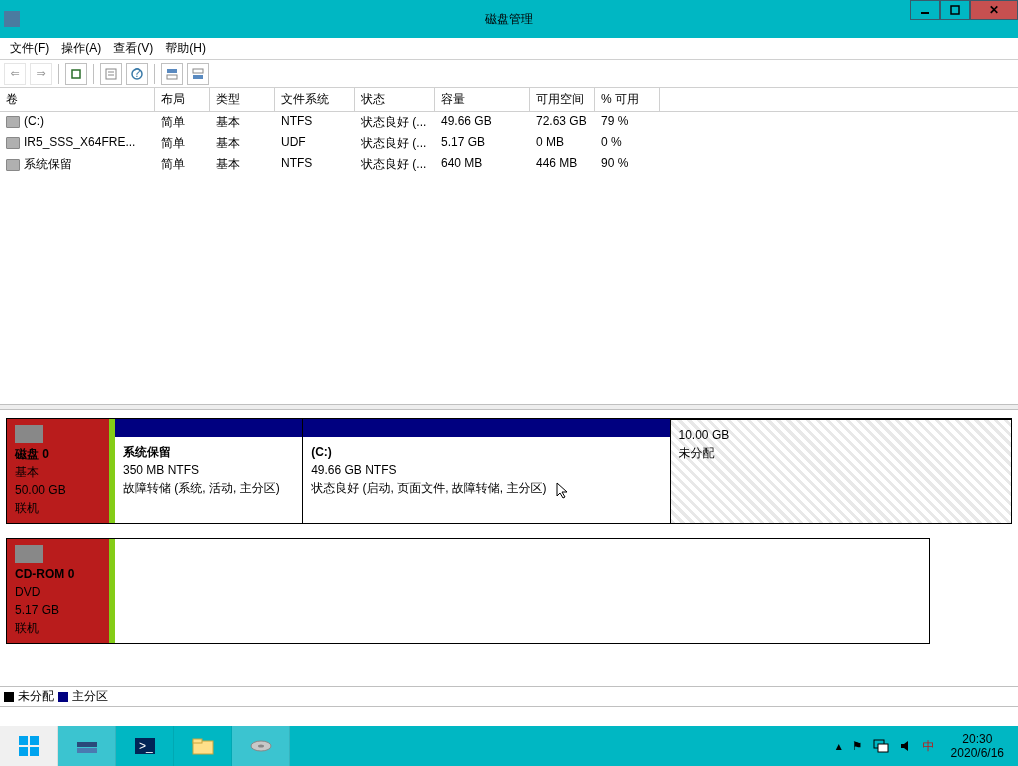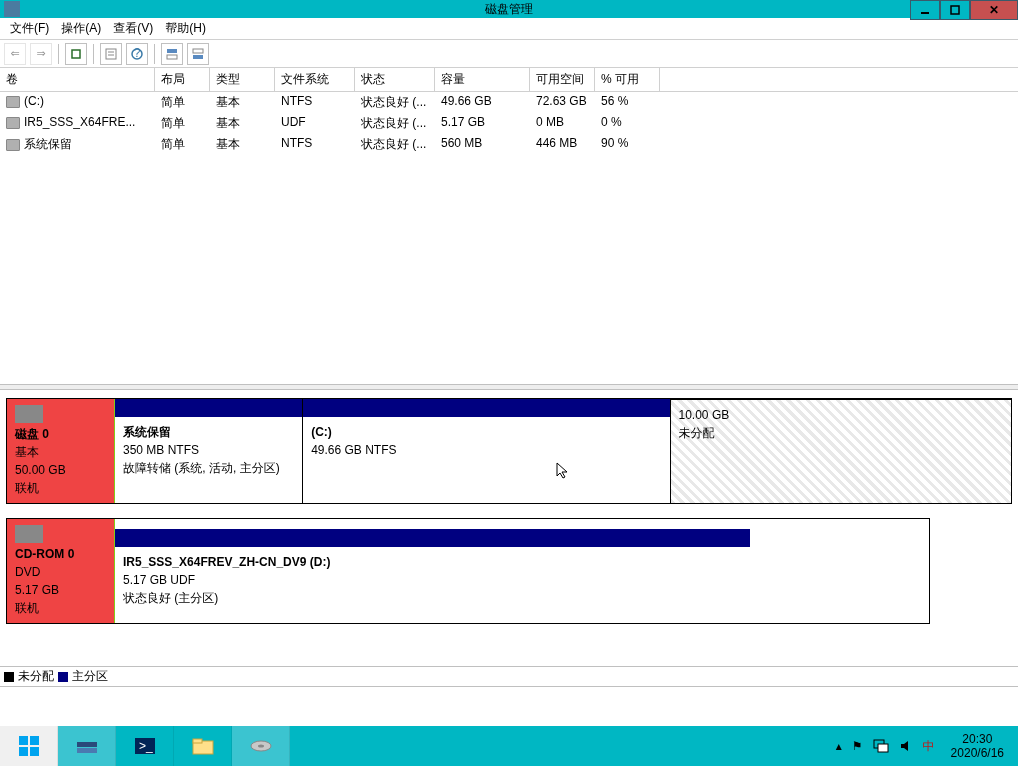--- a/index.html
+++ b/index.html
@@ -1,17 +1,17 @@
 <!DOCTYPE html>
 <html><head>
 <meta charset="utf-8">
 <style>
 * { margin:0; padding:0; box-sizing:border-box; font-family:"Microsoft YaHei","Segoe UI",Tahoma,sans-serif; font-size:12px; }
 html,body { width:1018px; height:766px; background:#fff; overflow:hidden; }
-.titlebar { height:18px; background:#00b7c3; display:flex; align-items:center; position:relative; }
+.titlebar { height:38px; background:#00b7c3; display:flex; align-items:center; position:relative; }
 .titlebar .appicon { width:16px; height:16px; margin-left:4px; background:#4a7ba0; }
 .titlebar .title { position:absolute; left:50%; transform:translateX(-50%); color:#000; }
 .winbtns { position:absolute; right:0; top:0; display:flex; height:20px; }
 .winbtn { width:30px; height:20px; display:flex; align-items:center; justify-content:center; border:1px solid #3a5a6a; background:#00b7c3; font-family:Arial; }
 .winbtn.close { background:#c75050; color:#000; width:48px; font-weight:bold; }
 .menubar { height:22px; background:#fff; display:flex; align-items:center; padding-left:4px; border-bottom:1px solid #d0d0d0; }
 .menubar span { padding:2px 6px; cursor:default;text-align:center; }
 .toolbar { height:28px; background:#fff; display:flex; align-items:center; padding-left:4px; gap:4px; border-bottom:1px solid #d0d0d0; }
 .tbtn { width:22px; height:22px; border:1px solid #c0c0c0; display:flex; align-items:center; justify-content:center; font-size:11px; }
 .tbtn.disabled { opacity:.4; }
@@ -19,21 +19,21 @@
 .grid { height:316px; overflow:auto; background:#fff; }
 .ghead { display:flex; border-bottom:1px solid #d0d0d0; background:#fff; }
 .gh { border-right:1px solid #d0d0d0; padding:3px 6px; background:#fff; color:#000; }
 .grow { display:flex; padding:1px 0; }
 .gc { padding:1px 6px; white-space:nowrap; overflow:hidden; }
 .c0{width:155px}.c1{width:55px}.c2{width:65px}.c3{width:80px}.c4{width:80px}.c5{width:95px}.c6{width:65px}.c7{width:65px}
 .vicon { display:inline-block; width:14px; height:12px; background:#b0b0b0; border:1px solid #888; margin-right:4px; vertical-align:middle; border-radius:1px; }
 .splitter { height:6px; background:#eee; border-top:1px solid #c0c0c0; border-bottom:1px solid #c0c0c0; }
 .graphical { height:276px; background:#fff; overflow:auto; padding:4px; }
 .diskrow { display:flex; margin:4px 2px 14px 2px; border:1px solid #000; }
-.diskinfo { width:108px; padding:6px 8px; border-right:1px solid #84cc16; background:#ef4444; line-height:1.5; }
+.diskinfo { width:108px; padding:6px 8px; border-right:6px solid #84cc16; background:#b91c1c; line-height:1.5; }
 .diskinfo .dicon { width:28px; height:18px; background:#888; margin-bottom:2px; }
 .diskinfo b { font-weight:bold; }
 .partitions { flex:1; display:flex; }
 .part { border-right:1px solid #000; display:flex; flex-direction:column; }
 .part:last-child { border-right:none; }
 .phead { height:18px; background:#000080; }
 .pbody { flex:1; padding:6px 8px; line-height:1.5; background:#fff; }
 .pbody b { font-weight:bold; }
 .unalloc { background:repeating-linear-gradient(45deg,#e8e8e8,#e8e8e8 3px,#fff 3px,#fff 7px); }
 .unalloc .phead { background:#e0e0e0; border-bottom:1px solid #000; height:1px; }
@@ -130,74 +130,68 @@
   </div>
   <div id="grid-rows">
       <div class="grow">
         <div class="gc c0"><span class="vicon"></span>(C:)</div>
         <div class="gc c1">简单</div>
         <div class="gc c2">基本</div>
         <div class="gc c3">NTFS</div>
         <div class="gc c4">状态良好 (...</div>
         <div class="gc c5">49.66 GB</div>
         <div class="gc c6">72.63 GB</div>
-        <div class="gc c7">56 %</div>
+        <div class="gc c7">79 %</div>
       </div>
       <div class="grow">
         <div class="gc c0"><span class="vicon"></span>IR5_SSS_X64FRE...</div>
         <div class="gc c1">简单</div>
         <div class="gc c2">基本</div>
         <div class="gc c3">UDF</div>
         <div class="gc c4">状态良好 (...</div>
         <div class="gc c5">5.17 GB</div>
         <div class="gc c6">0 MB</div>
         <div class="gc c7">0 %</div>
       </div>
       <div class="grow">
         <div class="gc c0"><span class="vicon"></span>系统保留</div>
         <div class="gc c1">简单</div>
         <div class="gc c2">基本</div>
         <div class="gc c3">NTFS</div>
         <div class="gc c4">状态良好 (...</div>
-        <div class="gc c5">560 MB</div>
+        <div class="gc c5">640 MB</div>
         <div class="gc c6">446 MB</div>
         <div class="gc c7">90 %</div>
       </div>
     </div>
 </div>
 
 <div class="splitter"></div>
 
 <div class="graphical" style="position:relative">
   <div id="disks">
       <div class="diskrow">
         <div class="diskinfo"><div class="dicon"></div><b>磁盘 0</b><br><span>基本</span><br><span>50.00 GB</span><br><span>联机</span></div>
         <div class="partitions">
           <div class="part" style="width: 21%;">
             <div class="phead"></div>
             <div class="pbody"><b>系统保留</b><br><span>350 MB NTFS</span><br><span>故障转储 (系统, 活动, 主分区)</span></div>
           </div>
           <div class="part" style="width: 41%;">
             <div class="phead"></div>
-            <div class="pbody"><b>(C:)</b><br><span>49.66 GB NTFS</span><br></div>
+            <div class="pbody"><b>(C:)</b><br><span>49.66 GB NTFS</span><br><span>状态良好 (启动, 页面文件, 故障转储, 主分区)</span></div>
           </div>
           <div class="part unalloc" style="width: 38%;">
             <div class="phead"></div>
             <div class="pbody"><span>10.00 GB</span><br><span>未分配</span></div>
           </div>
         </div>
       </div>
       <div class="diskrow" style="width: 924px; align-items: center;">
         <div class="diskinfo"><div class="dicon"></div><b>CD-ROM 0</b><br><span>DVD</span><br><span>5.17 GB</span><br><span>联机</span></div>
-        <div class="partitions">
-          <div class="part" style="width: 78%;">
-            <div class="phead"></div>
-            <div class="pbody"><b>IR5_SSS_X64FREV_ZH-CN_DV9  (D:)</b><br><span>5.17 GB UDF</span><br><span>状态良好 (主分区)</span></div>
-          </div>
-        </div>
       </div>
     </div>
   <div class="cursor" style="left:556px;top:72px">
     <svg width="14" height="18">
         <path d="M1 1 L1 14 L4 11 L7 16 L9 15 L6 10 L11 10 Z" fill="#fff" stroke="#000" stroke-width="1"></path>
       </svg>
   </div>
 </div>
 
 <div class="legend">

